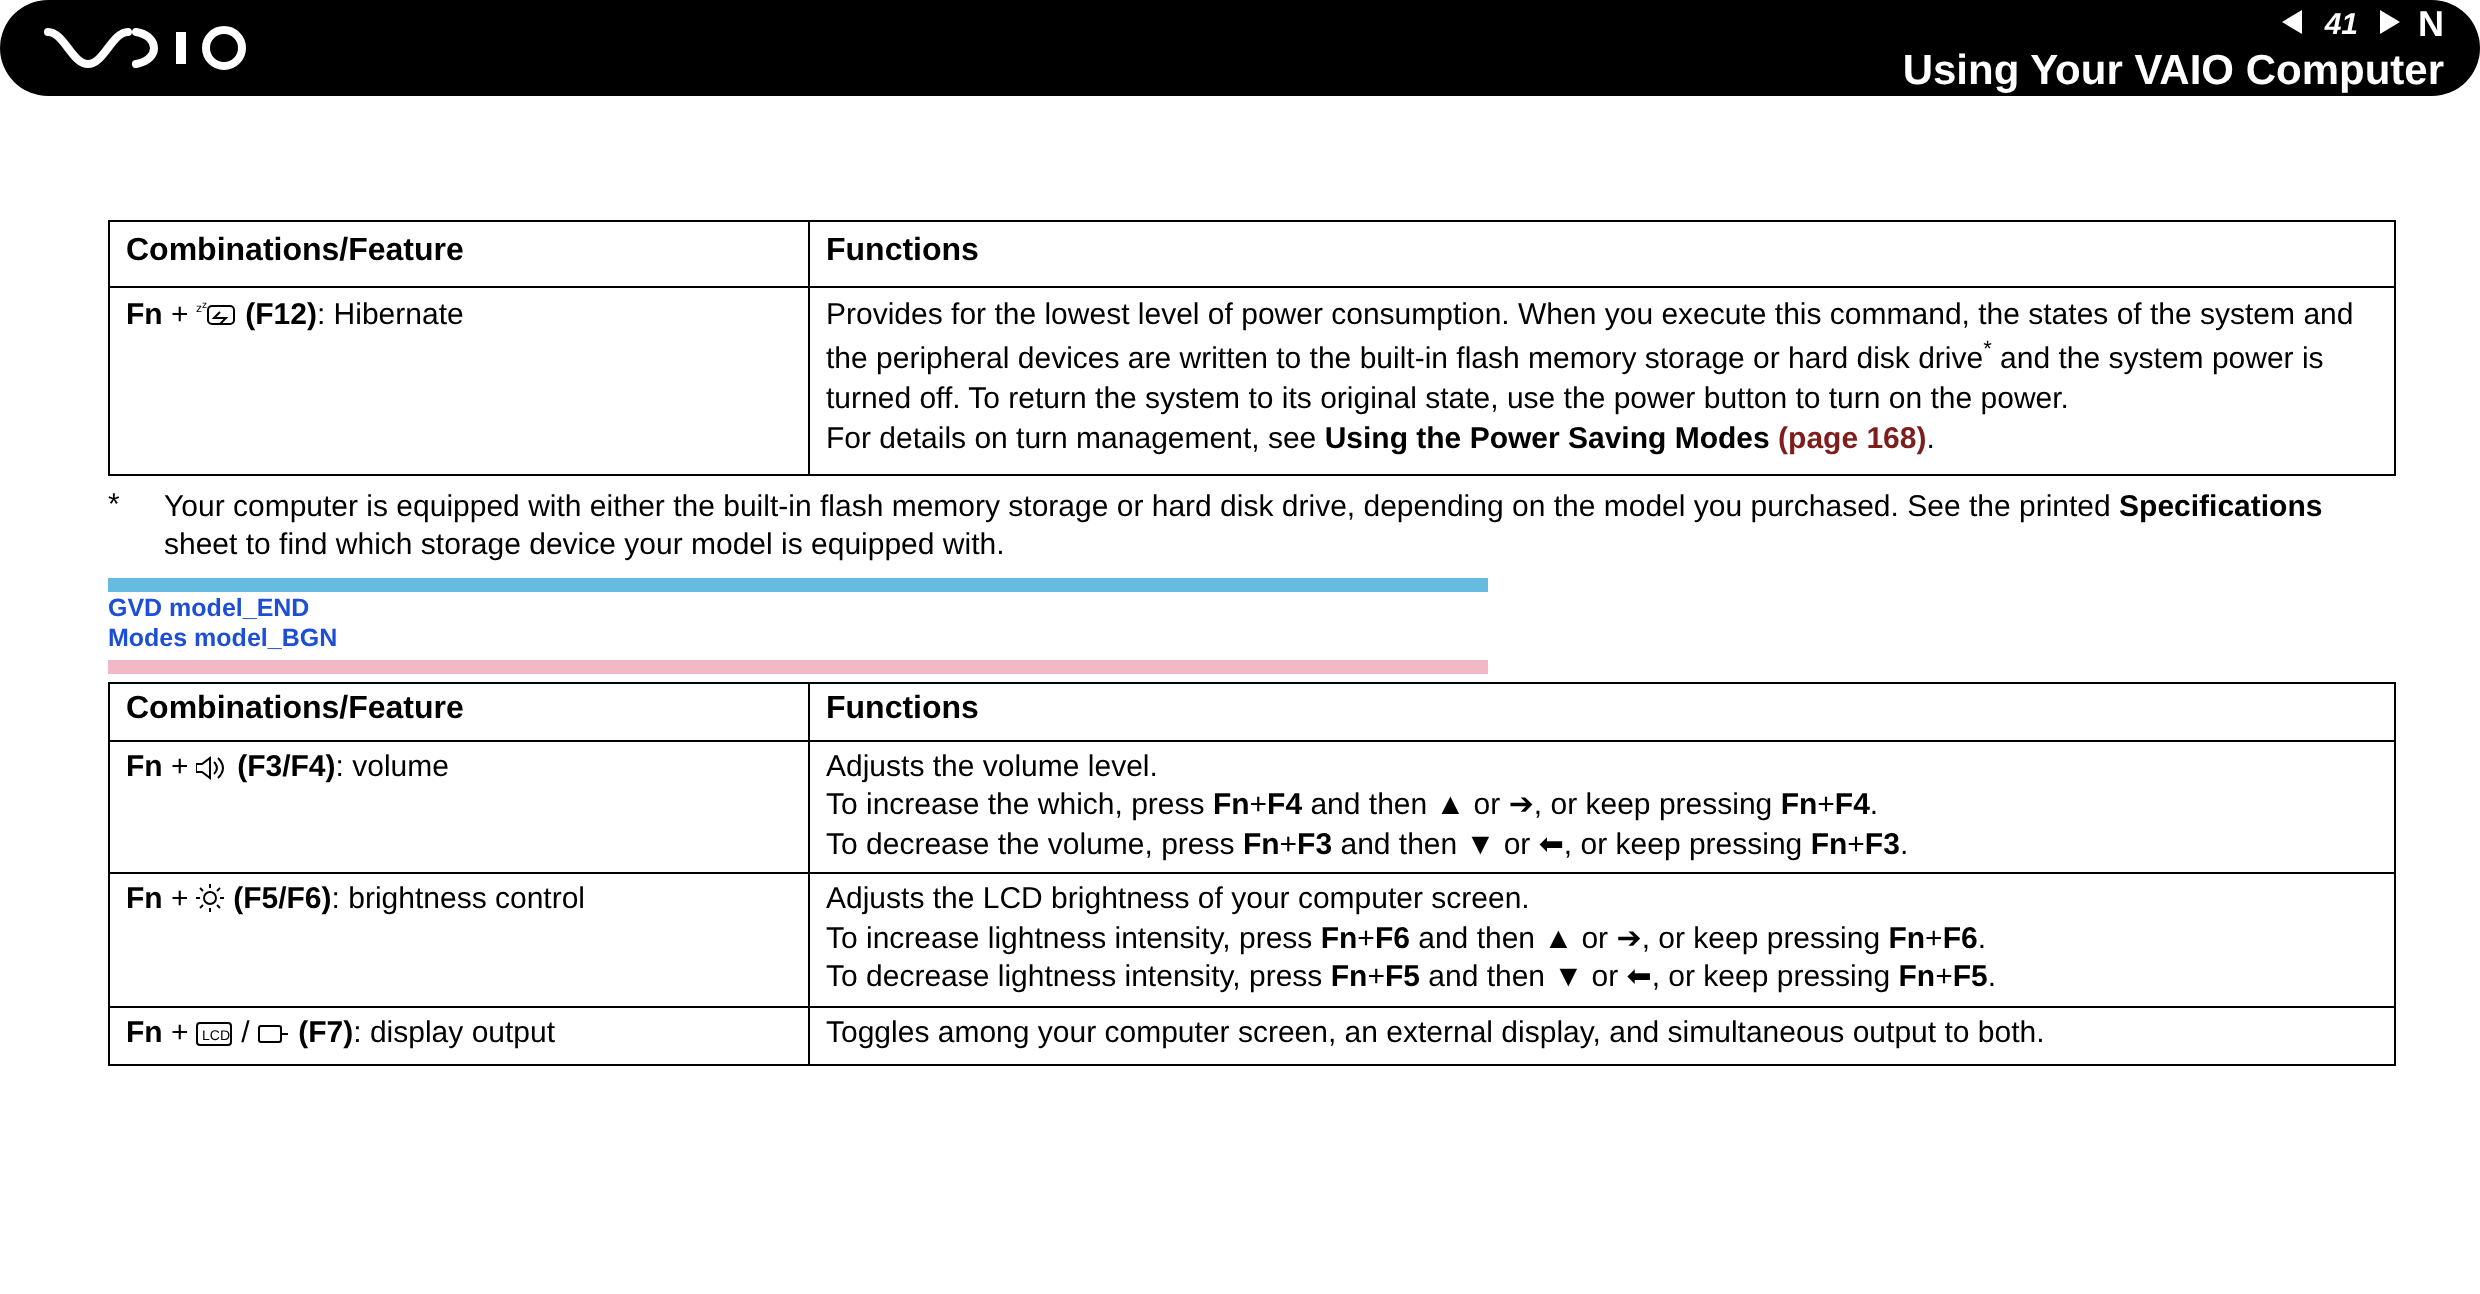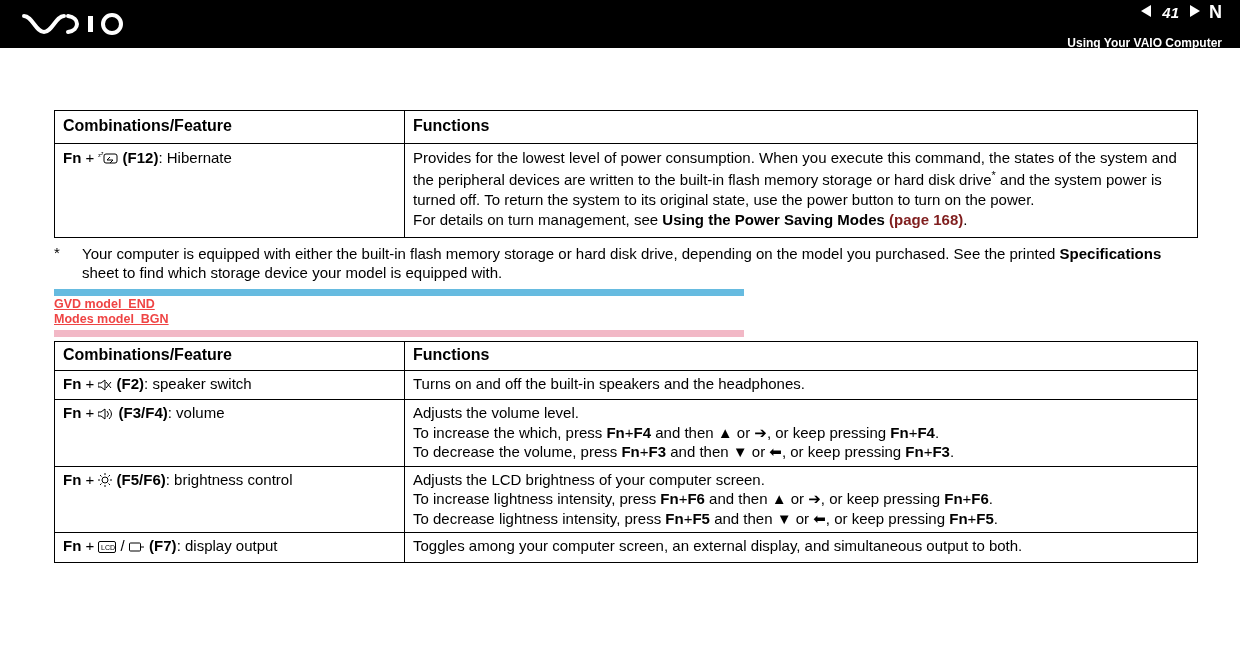--- a/index.html
+++ b/index.html
@@ -11,20 +11,21 @@
     font-size: 14.5px;
     color: #000;
     background: #fff;
     overflow: hidden;
   }
   .header {
     background: #000;
     color: #fff;
     height: 48px;
     position: relative;
+    border-radius: 24px;
   }
   .nav-arrows {
     position: absolute;
     top: 2px;
     right: 18px;
     display: flex;
     align-items: center;
     gap: 6px;
     font-size: 13px;
   }
@@ -37,23 +38,23 @@
     padding: 0 2px;
   }
   .nav-arrows .big-n {
     font-weight: bold;
     font-size: 18px;
     margin-left: 2px;
   }
   .header-title {
     position: absolute;
     right: 18px;
-    top: 36px;
-    font-weight: bold;
-    font-size: 12px;
+    top: 24px;
+    font-weight: bold;
+    font-size: 21px;
   }
   .logo {
     position: absolute;
     left: 22px;
     top: 10px;
   }
   .logo svg { display: block; }
   .content {
     padding: 0 42px 10px 54px;
   }
@@ -93,24 +94,23 @@
   }
   .bar-pink {
     height: 7px;
     width: 690px;
     background: #f2b8c6;
     margin-top: 2px;
   }
   .model-labels {
     font-weight: bold;
     font-size: 12.5px;
-    color: #ef4444;
+    color: #1d4ed8;
     line-height: 1.25;
     margin: 1px 0 1px 0;
-    text-decoration: underline;
   }
   table.feat2 {
     width: 100%;
     border-collapse: collapse;
     margin-top: 4px;
   }
   table.feat2 th, table.feat2 td {
     border: 1px solid #000;
     text-align: left;
     vertical-align: top;
@@ -191,30 +191,20 @@
   <div class="bar-pink"></div>
 
   <table class="feat2">
     <tbody>
         <tr>
       <th class="col-left">Combinations/Feature</th>
       <th>Functions</th>
     </tr>
     <tr>
       <td>
-        <span class="b">Fn</span><span> + </span><span class="icon-inline"><svg width="14" height="12" viewBox="0 0 14 12">
-                <polygon points="0,4 3,4 7,1 7,11 3,8 0,8" fill="none" stroke="#000" stroke-width="1"></polygon>
-                <line x1="8" y1="3" x2="13" y2="9" stroke="#000" stroke-width="1"></line>
-                <line x1="13" y1="3" x2="8" y2="9" stroke="#000" stroke-width="1"></line>
-              </svg></span><span class="b"> (F2)</span><span>: speaker switch</span>
-      </td>
-      <td>Turns on and off the built-in speakers and the headphones.</td>
-    </tr>
-    <tr>
-      <td>
         <span class="b">Fn</span><span> + </span><span class="icon-inline"><svg width="16" height="12" viewBox="0 0 16 12">
                 <polygon points="0,4 3,4 7,1 7,11 3,8 0,8" fill="none" stroke="#000" stroke-width="1"></polygon>
                 <path d="M9 3 Q12 6 9 9" fill="none" stroke="#000" stroke-width="1"></path>
                 <path d="M11 1 Q16 6 11 11" fill="none" stroke="#000" stroke-width="1"></path>
               </svg></span><span class="b"> (F3/F4)</span><span>: volume</span>
       </td>
       <td>
         <span>Adjusts the volume level.</span><br>
         <span>To increase the which, press </span><span class="b">Fn</span><span>+</span><span class="b">F4</span><span> and then </span><span class="glyph">▲</span><span> or </span><span class="glyph">➔</span><span>, or keep pressing </span><span class="b">Fn</span><span>+</span><span class="b">F4</span><span>.</span><br>
         <span>To decrease the volume, press </span><span class="b">Fn</span><span>+</span><span class="b">F3</span><span> and then </span><span class="glyph">▼</span><span> or </span><span class="glyph">⬅</span><span>, or keep pressing </span><span class="b">Fn</span><span>+</span><span class="b">F3</span><span>.</span>

